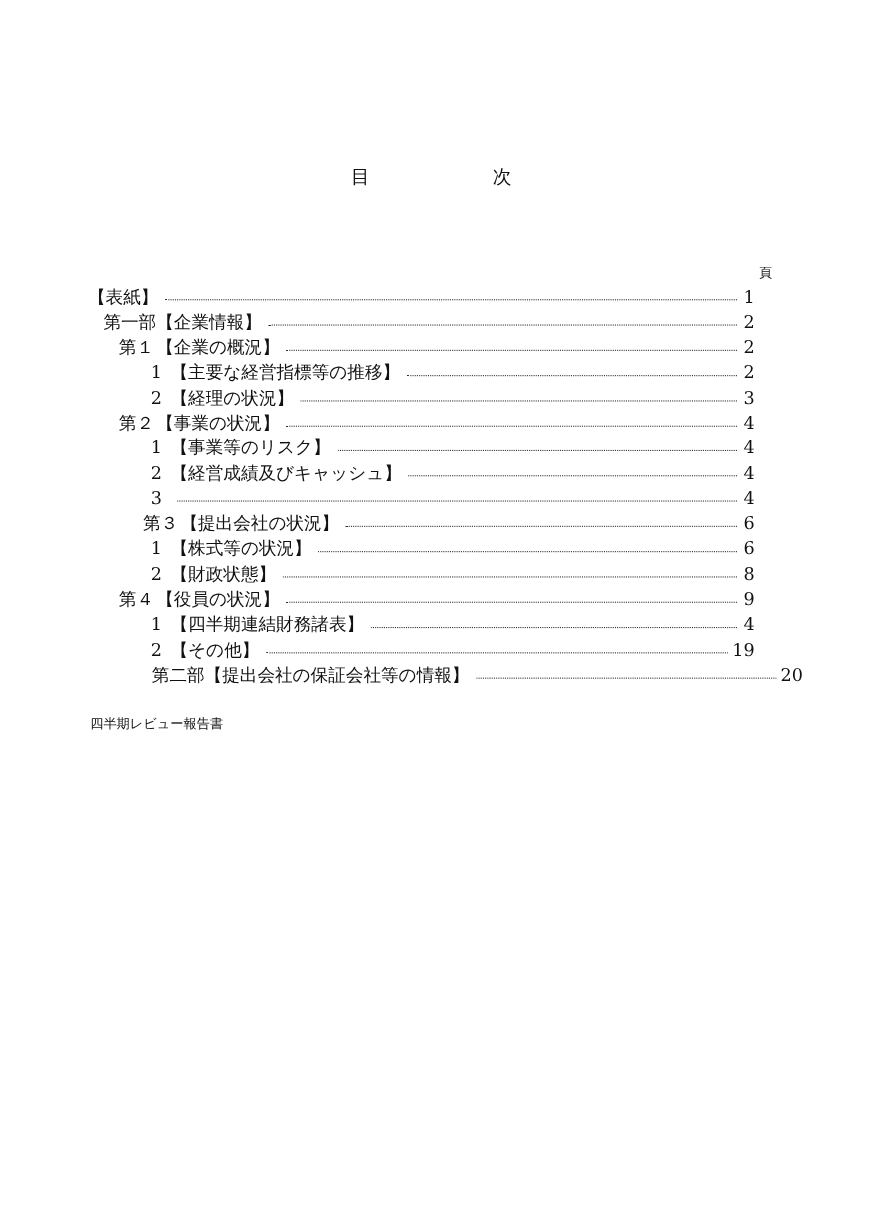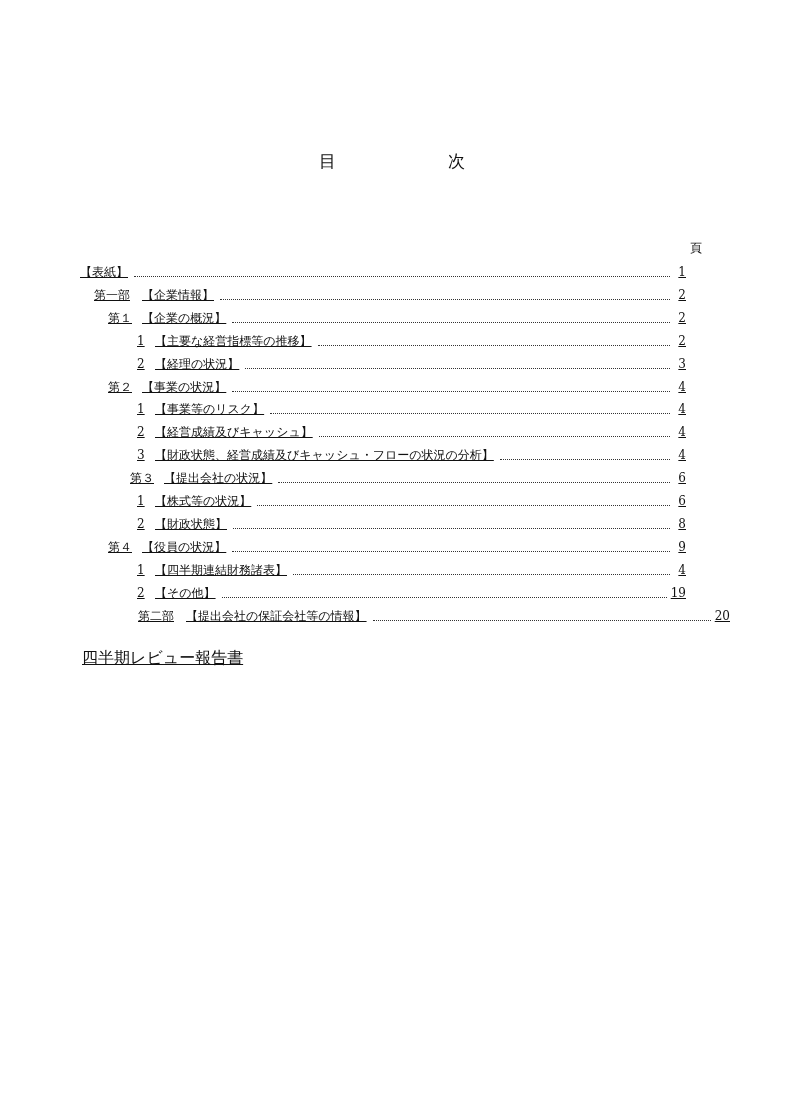--- a/index.html
+++ b/index.html
@@ -1,27 +1,27 @@
 <!DOCTYPE html>
 <html><head>
 <meta charset="utf-8">
 <style>
   html, body { margin:0; padding:0; background:#ffffff; }
   body { width:790px; height:1118px; position:relative; overflow:hidden;
          font-family:"DejaVu Serif","Liberation Serif",serif; color:#111; }
   .title-char { position:absolute; top:151px; font-size:17px; line-height:20px; }
   .page-head { position:absolute; left:690px; top:241px; font-size:12px; line-height:14px; }
   .toc { position:absolute; left:0; top:262px; width:790px; }
-  .row { position:absolute; height:18px; display:flex; align-items:flex-end; font-size:12px; line-height:16px; white-space:nowrap;text-decoration:underline; }
+  .row { position:absolute; height:18px; display:flex; font-size:16px; line-height:16px; white-space:nowrap; }
   .num { display:inline-block; width:18px; }
   .label { display:inline-block; }
   .leader { flex:1; overflow:hidden; margin:0 4px 0 6px; height:14px; position:relative; }
   .leader::before { content:""; position:absolute; left:0; right:0; bottom:3px; border-bottom:1.6px dotted #333; }
   .pg { display:inline-block; min-width:12px; text-align:right; }
-  .footer { position:absolute; left:82px; top:650px; font-size:16px; line-height:16px;text-decoration:underline; }
+  .footer { position:absolute; left:82px; top:650px; font-size:12px; line-height:16px; }
 </style>
 </head>
 <body>
 
 <div>
   <span class="title-char" style="left:319px;">目</span>
   <span class="title-char" style="left:448px;">次</span>
 </div>
 
 <span class="page-head">頁</span>
@@ -69,21 +69,20 @@
       <span class="pg">4</span>
     </div>
     <div class="row" style="top: 160.3px; left: 137px; width: 549px;">
       <span class="num" style="width: 18px;">2</span>
       <span class="label">【経営成績及びキャッシュ】</span>
       <span class="leader"></span>
       <span class="pg">4</span>
     </div>
     <div class="row" style="top: 183.2px; left: 137px; width: 549px;">
       <span class="num" style="width: 18px;">3</span>
-      <span class="label">【財政状態、経営成績及びキャッシュ・フローの状況の分析】</span>
       <span class="leader"></span>
       <span class="pg">4</span>
     </div>
     <div class="row" style="top: 206.1px; left: 108px; width: 578px;">
       <span class="num" style="width: 34px; margin-left: 22px;">第３</span>
       <span class="label">【提出会社の状況】</span>
       <span class="leader"></span>
       <span class="pg">6</span>
     </div>
     <div class="row" style="top: 229px; left: 137px; width: 549px;">

